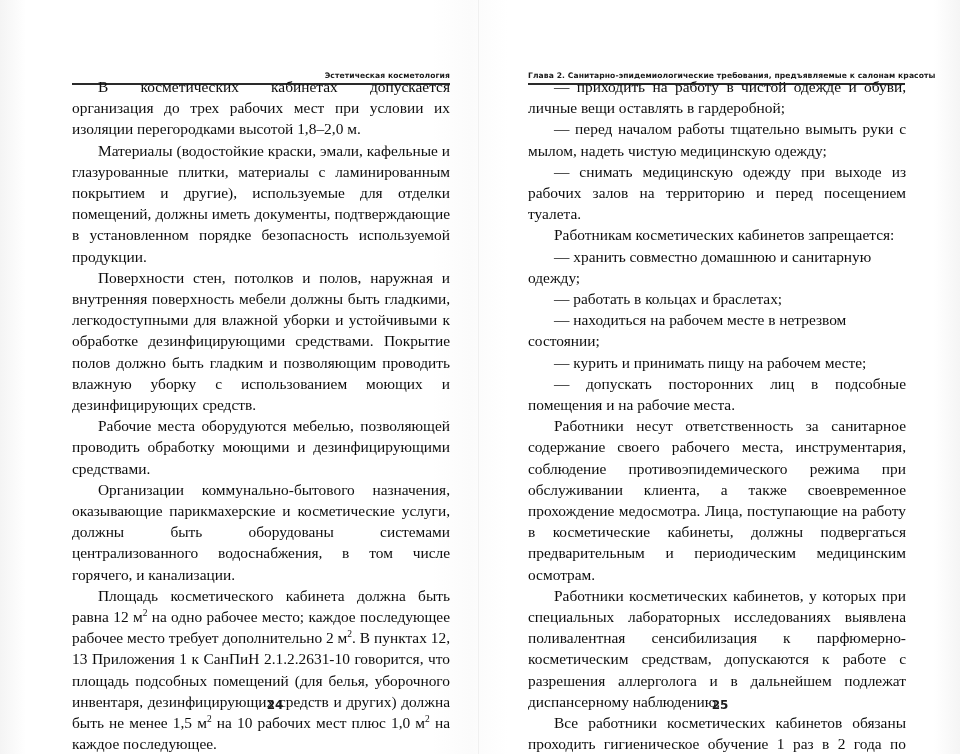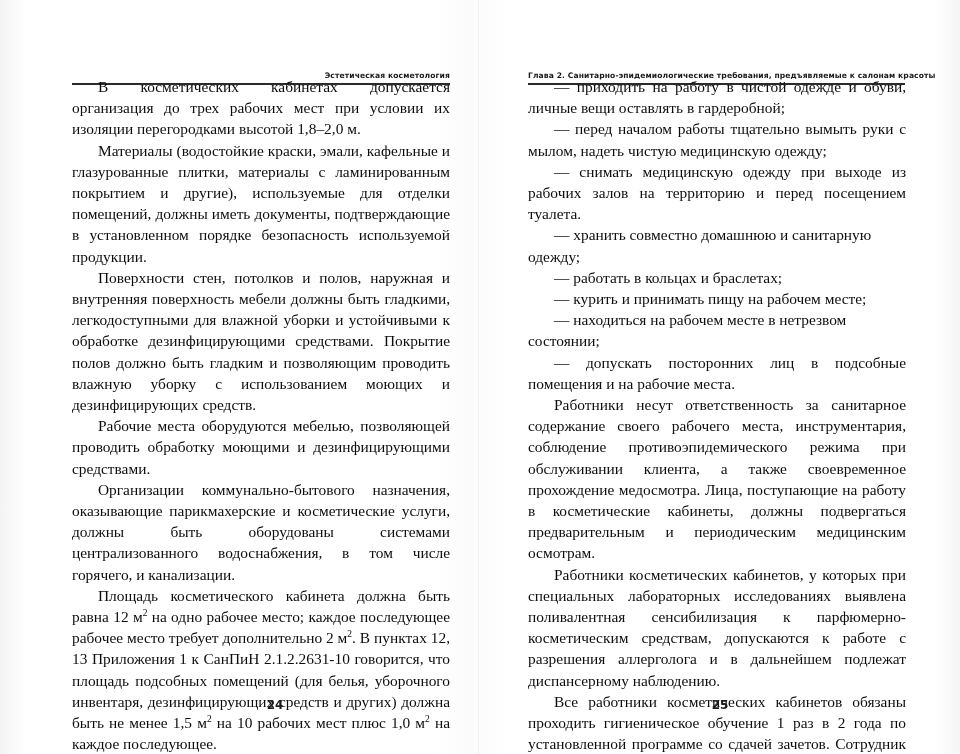--- a/index.html
+++ b/index.html
@@ -142,24 +142,25 @@
 
     <div class="runhead">
       <span class="rh-text">Глава 2. Санитарно-эпидемиологические требования, предъявляемые к салонам красоты</span>
       <span class="rh-rule"></span>
     </div>
 
     <div class="col">
       <p class="para">— приходить на работу в чистой одежде и обуви, личные вещи оставлять в гардеробной;</p>
       <p class="para">— перед началом работы тщательно вымыть руки с мылом, надеть чистую медицинскую одежду;</p>
       <p class="para">— снимать медицинскую одежду при выходе из рабочих залов на территорию и перед посещением туалета.</p>
+      <p class="para last">Работникам косметических кабинетов запрещается:</p>
       <p class="para last">— хранить совместно домашнюю и санитарную одежду;</p>
       <p class="para last">— работать в кольцах и браслетах;</p>
+      <p class="para last">— находиться на рабочем месте в нетрезвом состоянии;</p>
       <p class="para last">— курить и принимать пищу на рабочем месте;</p>
-      <p class="para last">— находиться на рабочем месте в нетрезвом состоянии;</p>
       <p class="para">— допускать посторонних лиц в подсобные помещения и на рабочие места.</p>
       <p class="para">Работники несут ответственность за санитарное содержание своего рабочего места, инструментария, соблюдение противоэпидемического режима при обслуживании клиента, а также своевременное прохождение медосмотра. Лица, поступающие на работу в косметические кабинеты, должны подвергаться предварительным и периодическим медицинским осмотрам.</p>
       <p class="para">Работники косметических кабинетов, у которых при специальных лабораторных исследованиях выявлена поливалентная сенсибилизация к парфюмерно-косметическим средствам, допускаются к работе с разрешения аллерголога и в дальнейшем подлежат диспансерному наблюдению.</p>
       <p class="para">Все работники косметических кабинетов обязаны проходить гигиеническое обучение 1 раз в 2 года по установленной программе со сдачей зачетов. Сотрудник салона красоты обязан иметь личную медицинскую книжку установленного образца, заверенную печатью работодателя с данными:</p>
 
     </div>
 
     <div class="folio">25</div>
   </div>
 

